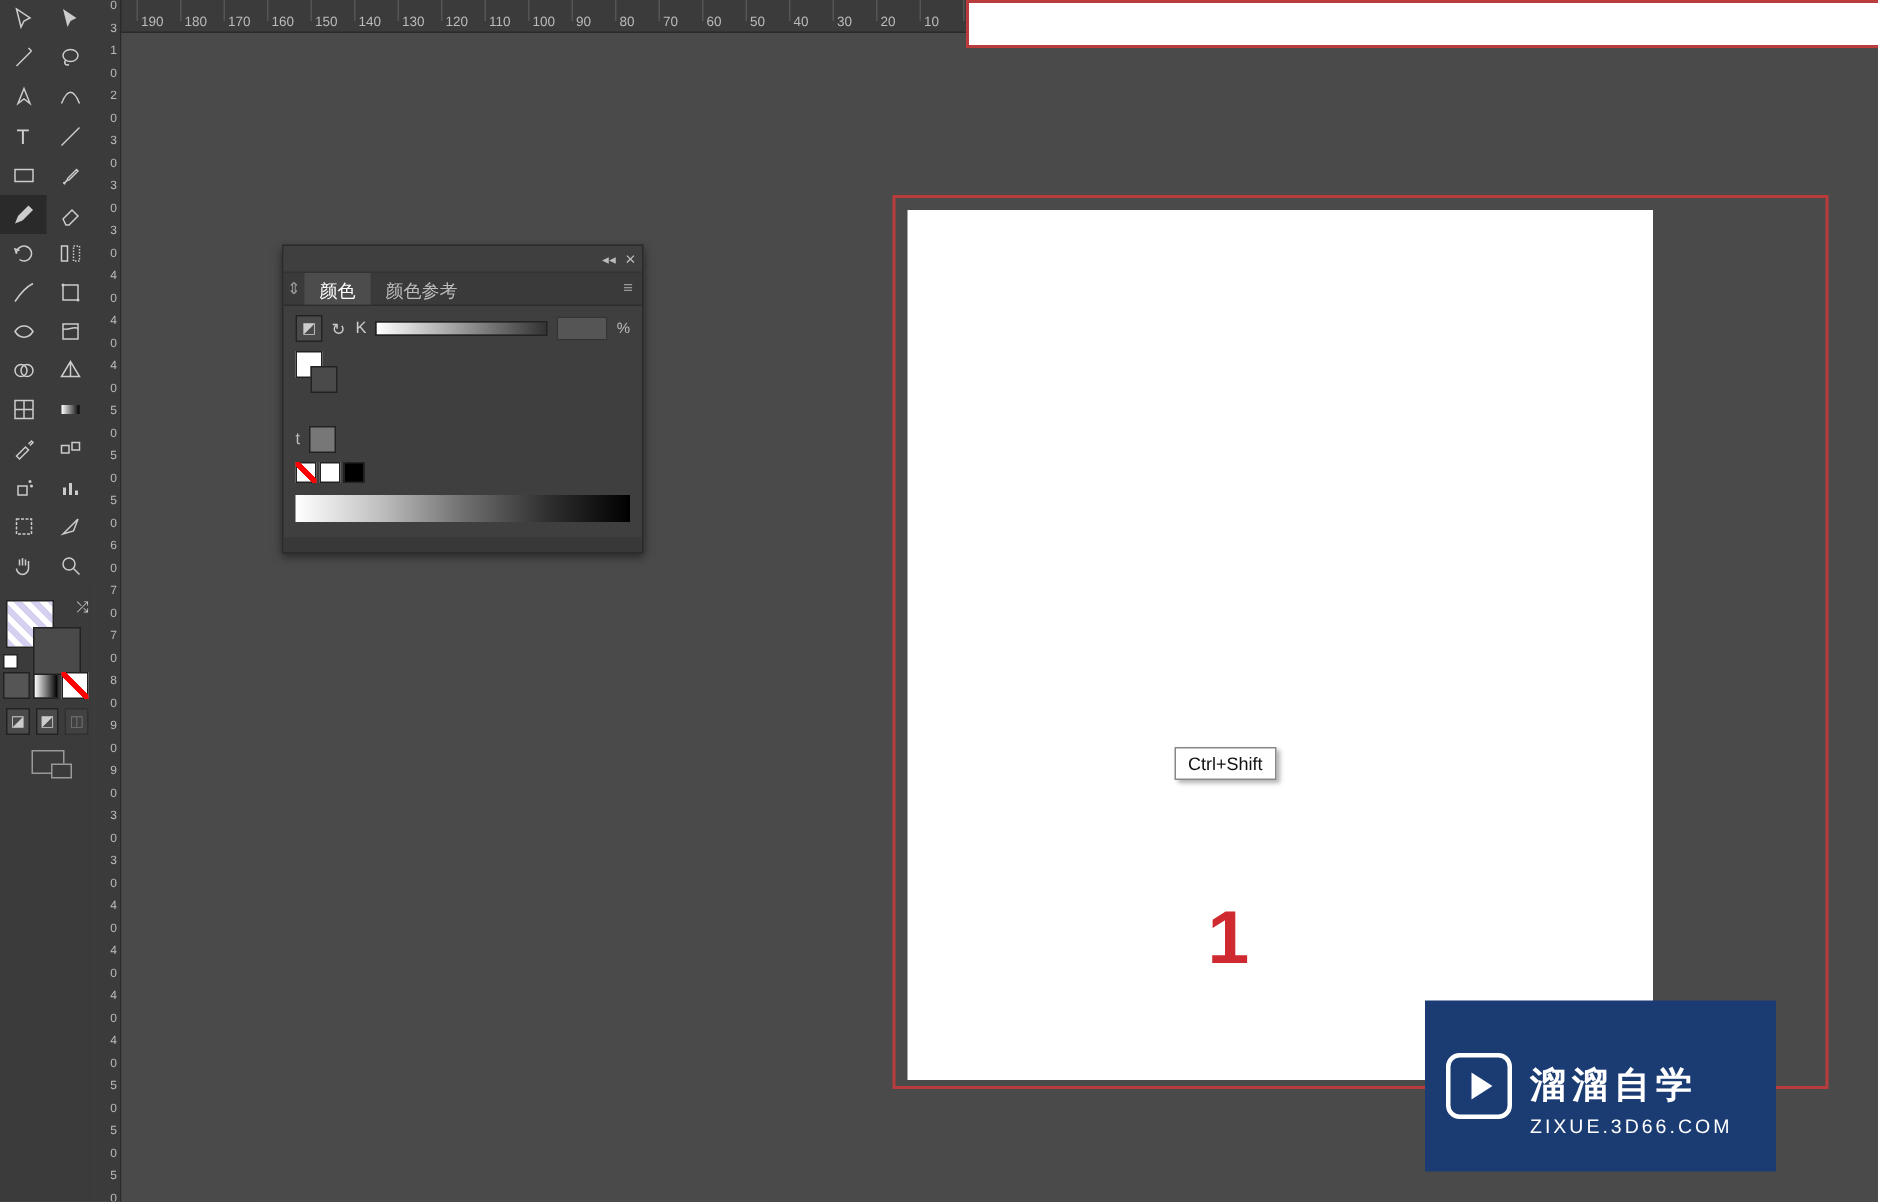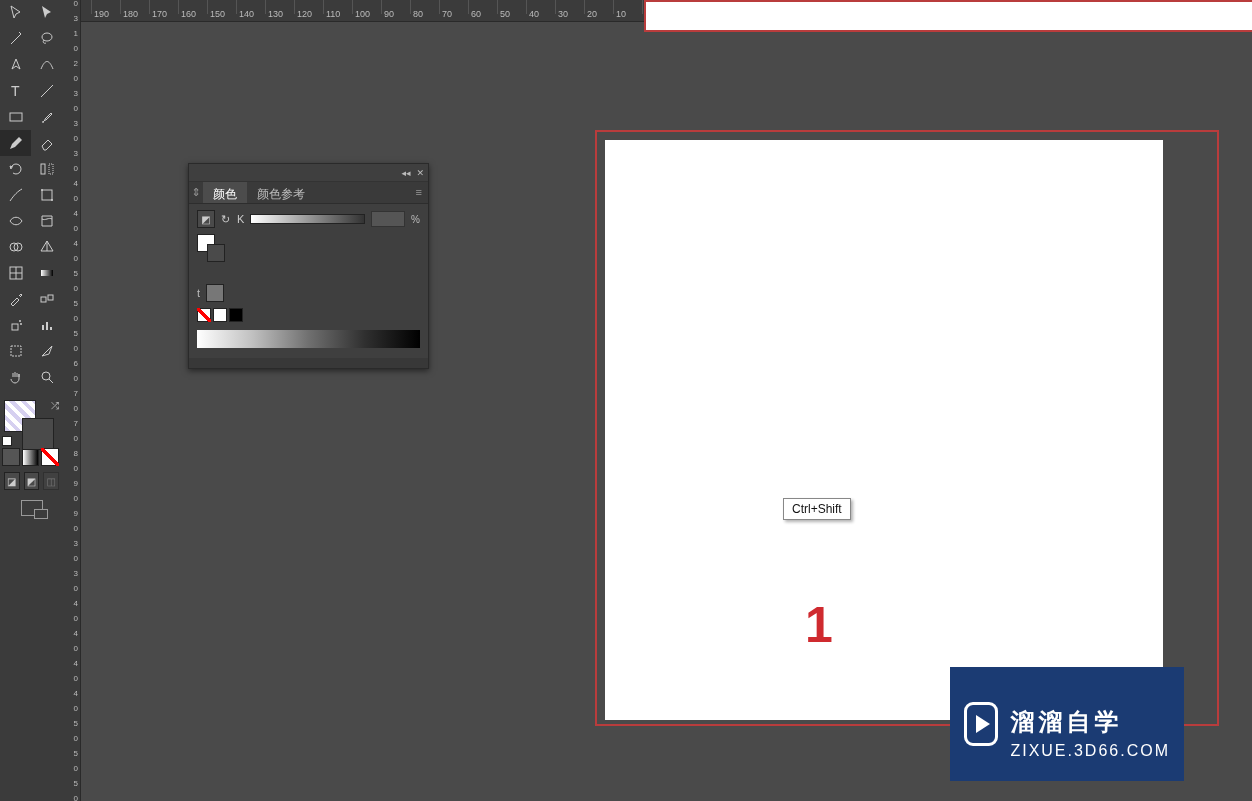--- a/index.html
+++ b/index.html
@@ -157,21 +157,21 @@
   }
   .artboard-wrap {
     position: absolute;
     left: 514px; top: 108px;
     width: 624px; height: 596px;
     border: 2px solid #b93c3c;
   }
   .artboard {
     position: absolute;
     left: 8px; top: 8px;
-    width: 558px; height: 580px;
+    width: 497px; height: 580px;
     background: #fff;
   }
   .artboard .num {
     position: absolute;
     left: 200px; top: 456px;
     color: #cf2a2f;
     font-size: 50px;
     font-weight: 900;
     font-family: Arial, sans-serif;
   }
@@ -205,21 +205,21 @@
   }
   .wm-play::before {
     content:"";
     border-left: 14px solid #fff;
     border-top: 9px solid transparent;
     border-bottom: 9px solid transparent;
     margin-left: 3px;
   }
   .wm-text { display:flex; flex-direction:column; gap:4px;margin-top:17px;}
   .wm-top { font-size: 24px; font-weight: 700; letter-spacing: 4px;}
-  .wm-bot { font-size: 16px; letter-spacing: 2px;}
+  .wm-bot { font-size: 13px; letter-spacing: 2px;}
 
   
   .panel {
     position: absolute;
     left: 188px; top: 163px;
     width: 241px;
     background: #3f3f3f;
     border: 1px solid #2a2a2a;
     box-shadow: 0 2px 6px rgba(0,0,0,.5);
   }

